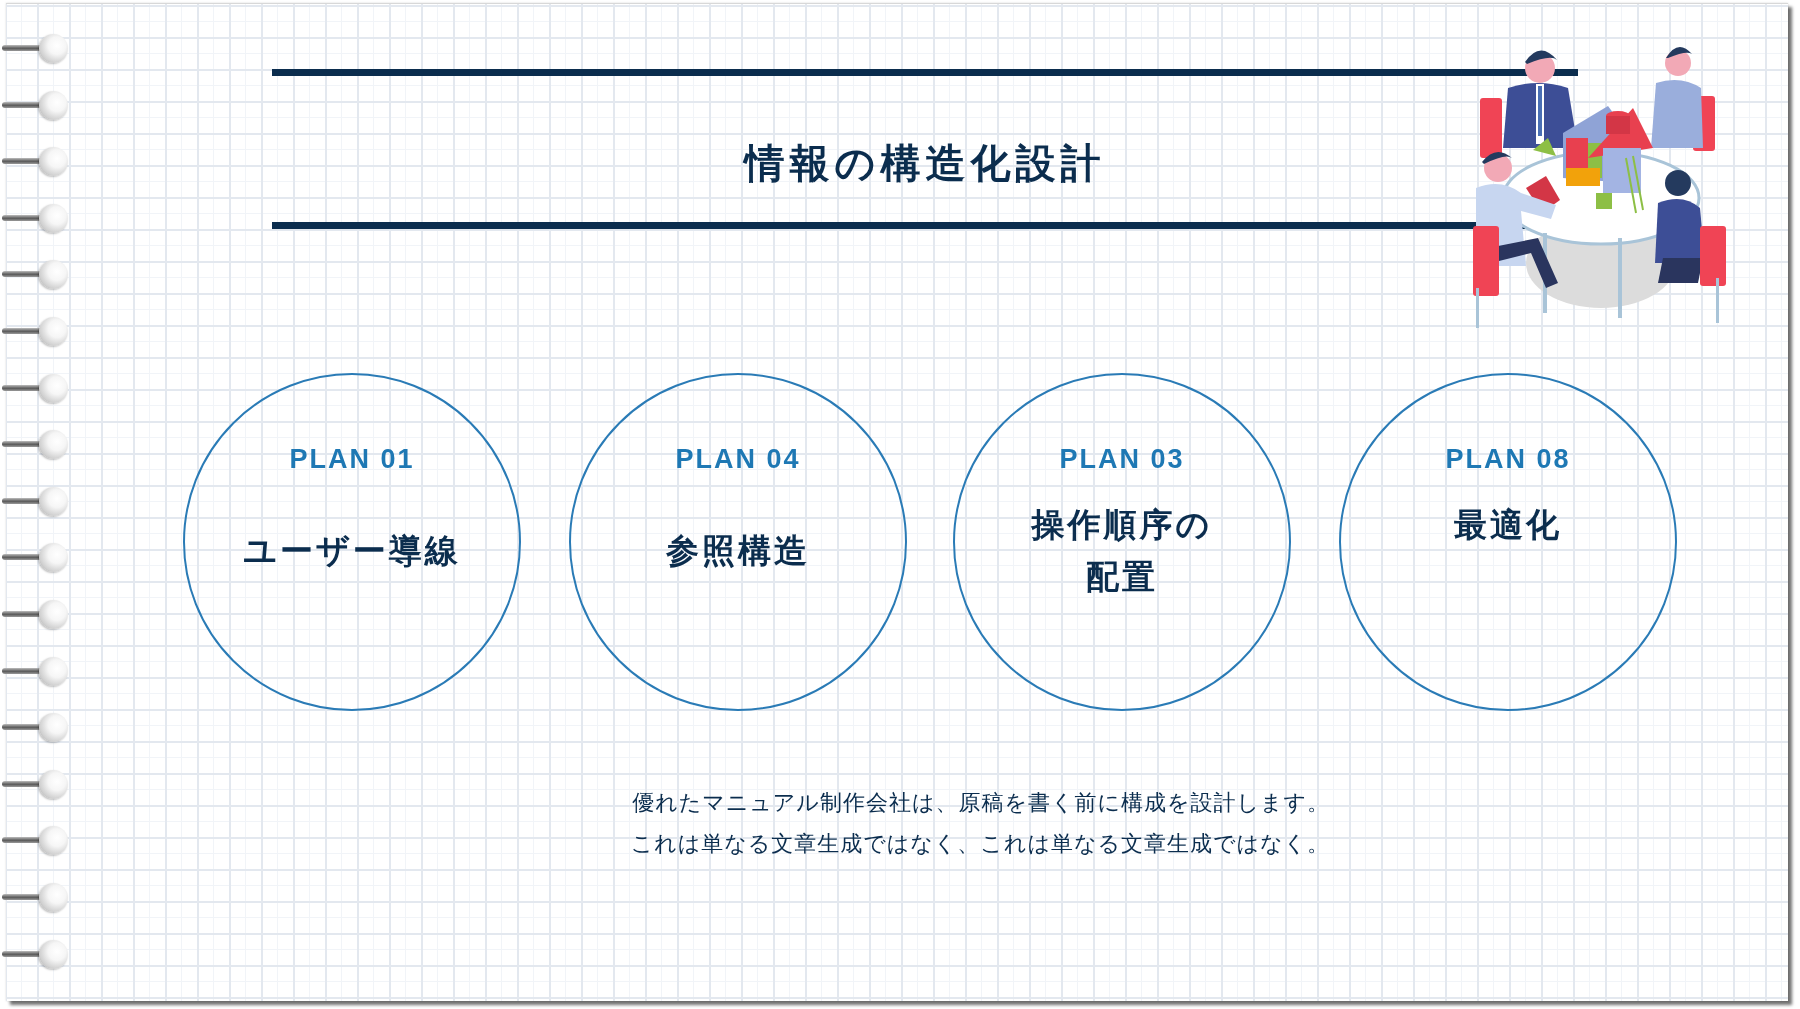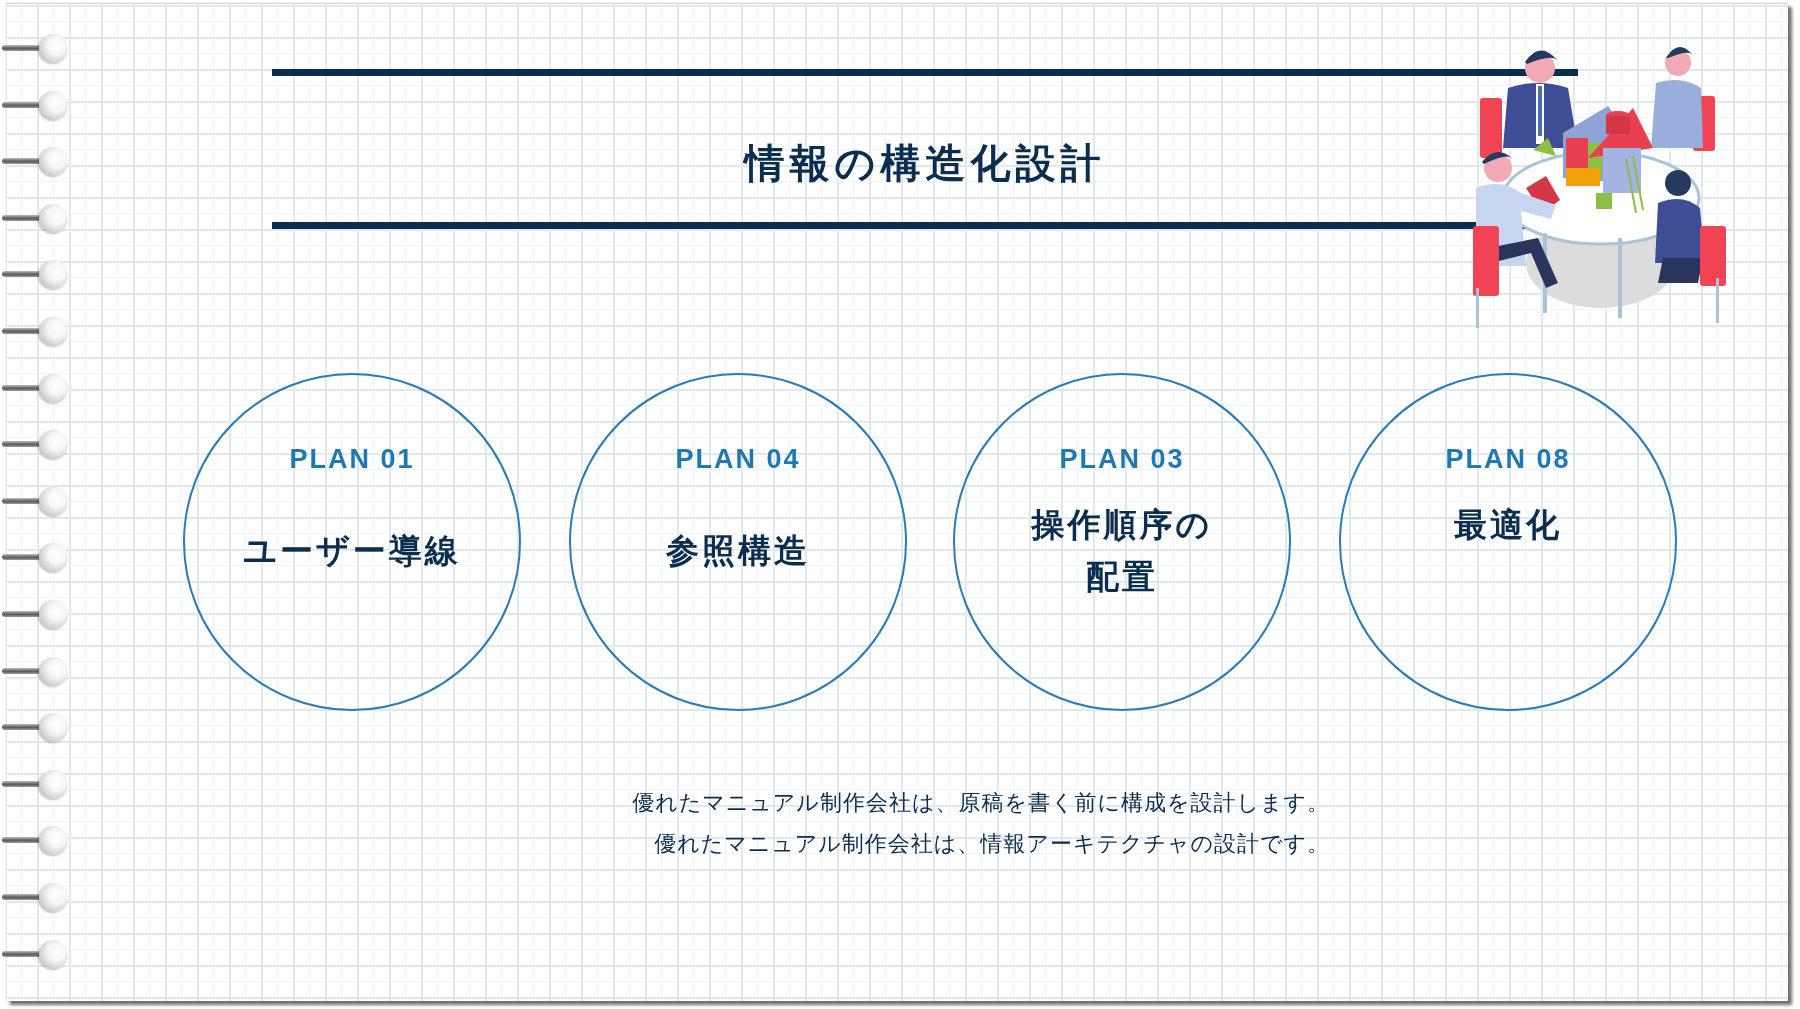--- a/index.html
+++ b/index.html
@@ -209,14 +209,14 @@
     <div class="plan" style="left: 1339px;">
       <div class="plan-num">PLAN 08</div>
       <div class="plan-name two">
         <div>最適化</div>
       </div>
     </div>
   </div>
 
 <div class="desc">
   <div>優れたマニュアル制作会社は、原稿を書く前に構成を設計します。</div>
-  <div>優れたマニュアル制作会社は、情報アーキテクチャの設計です。</div>
+  <div>これは単なる文章生成ではなく、これは単なる文章生成ではなく。</div>
 </div>
 
 </body></html>

